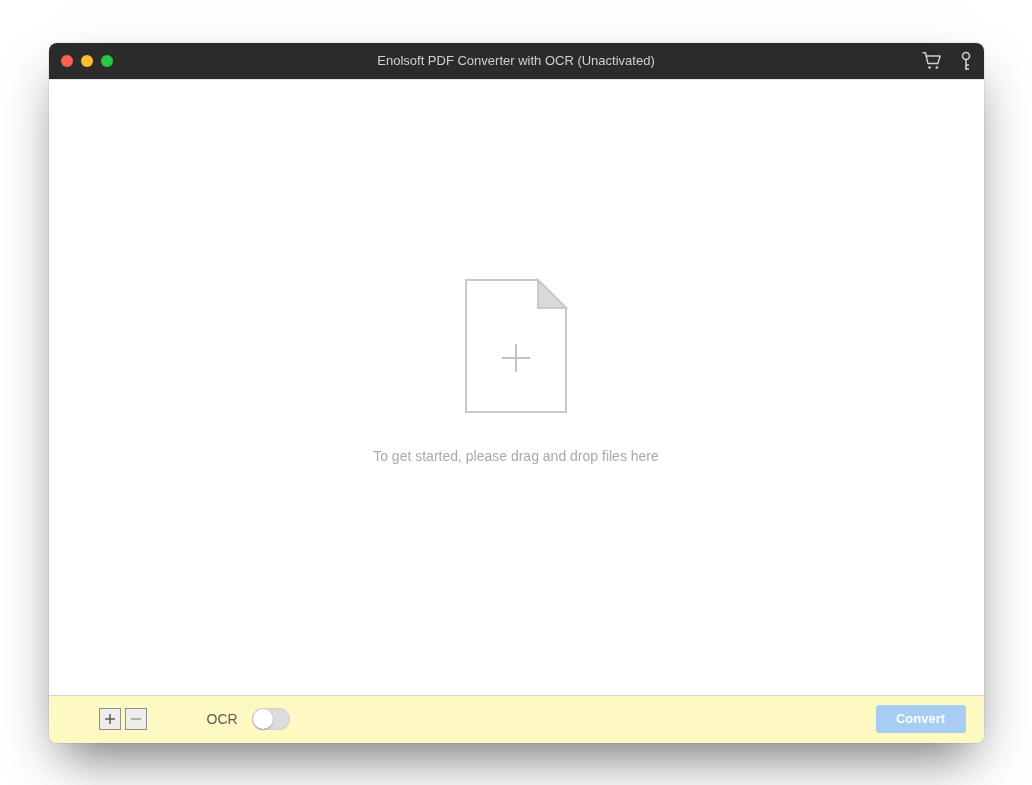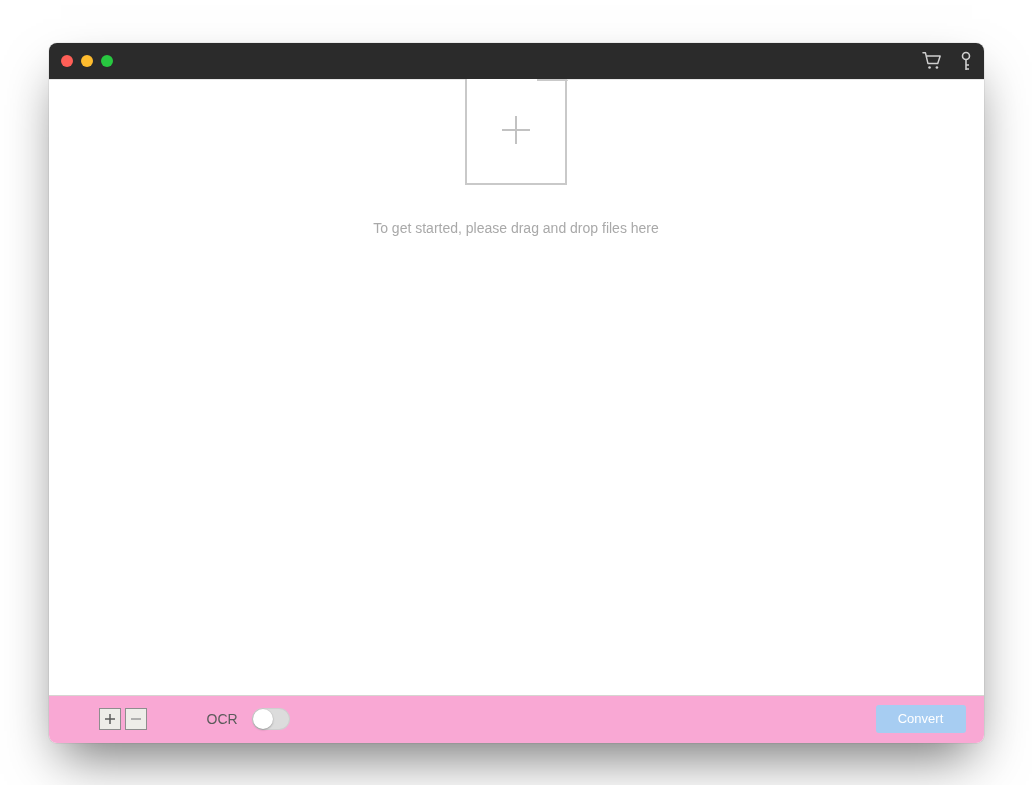--- a/index.html
+++ b/index.html
@@ -64,40 +64,41 @@
       align-items: center;
       z-index: 1;
     }
     .titlebar-right svg { display: block; }
     .main {
       flex: 1;
       background: #ffffff;
       border-top: 1px solid #e8e8e8;
       display: flex;
       align-items: center;
+      justify-content: center;
       flex-direction: column;
     }
     .drop-area {
       display: flex;
       flex-direction: column;
       align-items: center;
       margin-top: -30px;
     }
     .file-icon-wrap {
       margin-bottom: 28px;
     }
     .empty-text {
       color: #a9a9a9;
       font-size: 14px;
       text-align: center;
       line-height: 1.5;
     }
     .bottombar {
       height: 48px;
-      background: #f9a8d4;
+      background: #fef9c3;
       border-top: 1px solid #d6d5d1;
       display: flex;
       align-items: center;
       padding: 0 18px;
       flex-shrink: 0;
     }
     .addremove {
       display: flex;
       margin-right: 60px;
       margin-left: 32px;
@@ -146,34 +147,35 @@
       width: 90px;
       height: 28px;
       background: #a7cdf2;
       color: #ffffff;
       font-size: 13px;
       border: none;
       border-radius: 3px;
       cursor: pointer;
       text-align: center;
       line-height: 28px;
-      font-weight: 400;
+      font-weight: 700;
     }
   </style>
 </head>
 <body>
 
 <div class="window">
 
   <div class="titlebar">
     <div class="traffic-lights">
       <div class="traffic-light tl-close"></div>
       <div class="traffic-light tl-min"></div>
       <div class="traffic-light tl-max"></div>
     </div>
+    <div class="title">Enolsoft PDF Converter with OCR (Unactivated)</div>
     <div class="titlebar-right">
       <span>
         <svg width="20" height="18" viewBox="0 0 24 22" fill="none" stroke="#d0d0d0" stroke-width="1.8">
           <path d="M1 1h3l3 13h12l3-9H6" stroke-linecap="round" stroke-linejoin="round"></path>
           <circle cx="9" cy="19" r="1.6" fill="#d0d0d0" stroke="none"></circle>
           <circle cx="18" cy="19" r="1.6" fill="#d0d0d0" stroke="none"></circle>
         </svg>
       </span>
       <span>
         <svg width="12" height="20" viewBox="0 0 12 20" fill="none" stroke="#d0d0d0" stroke-width="1.6">

